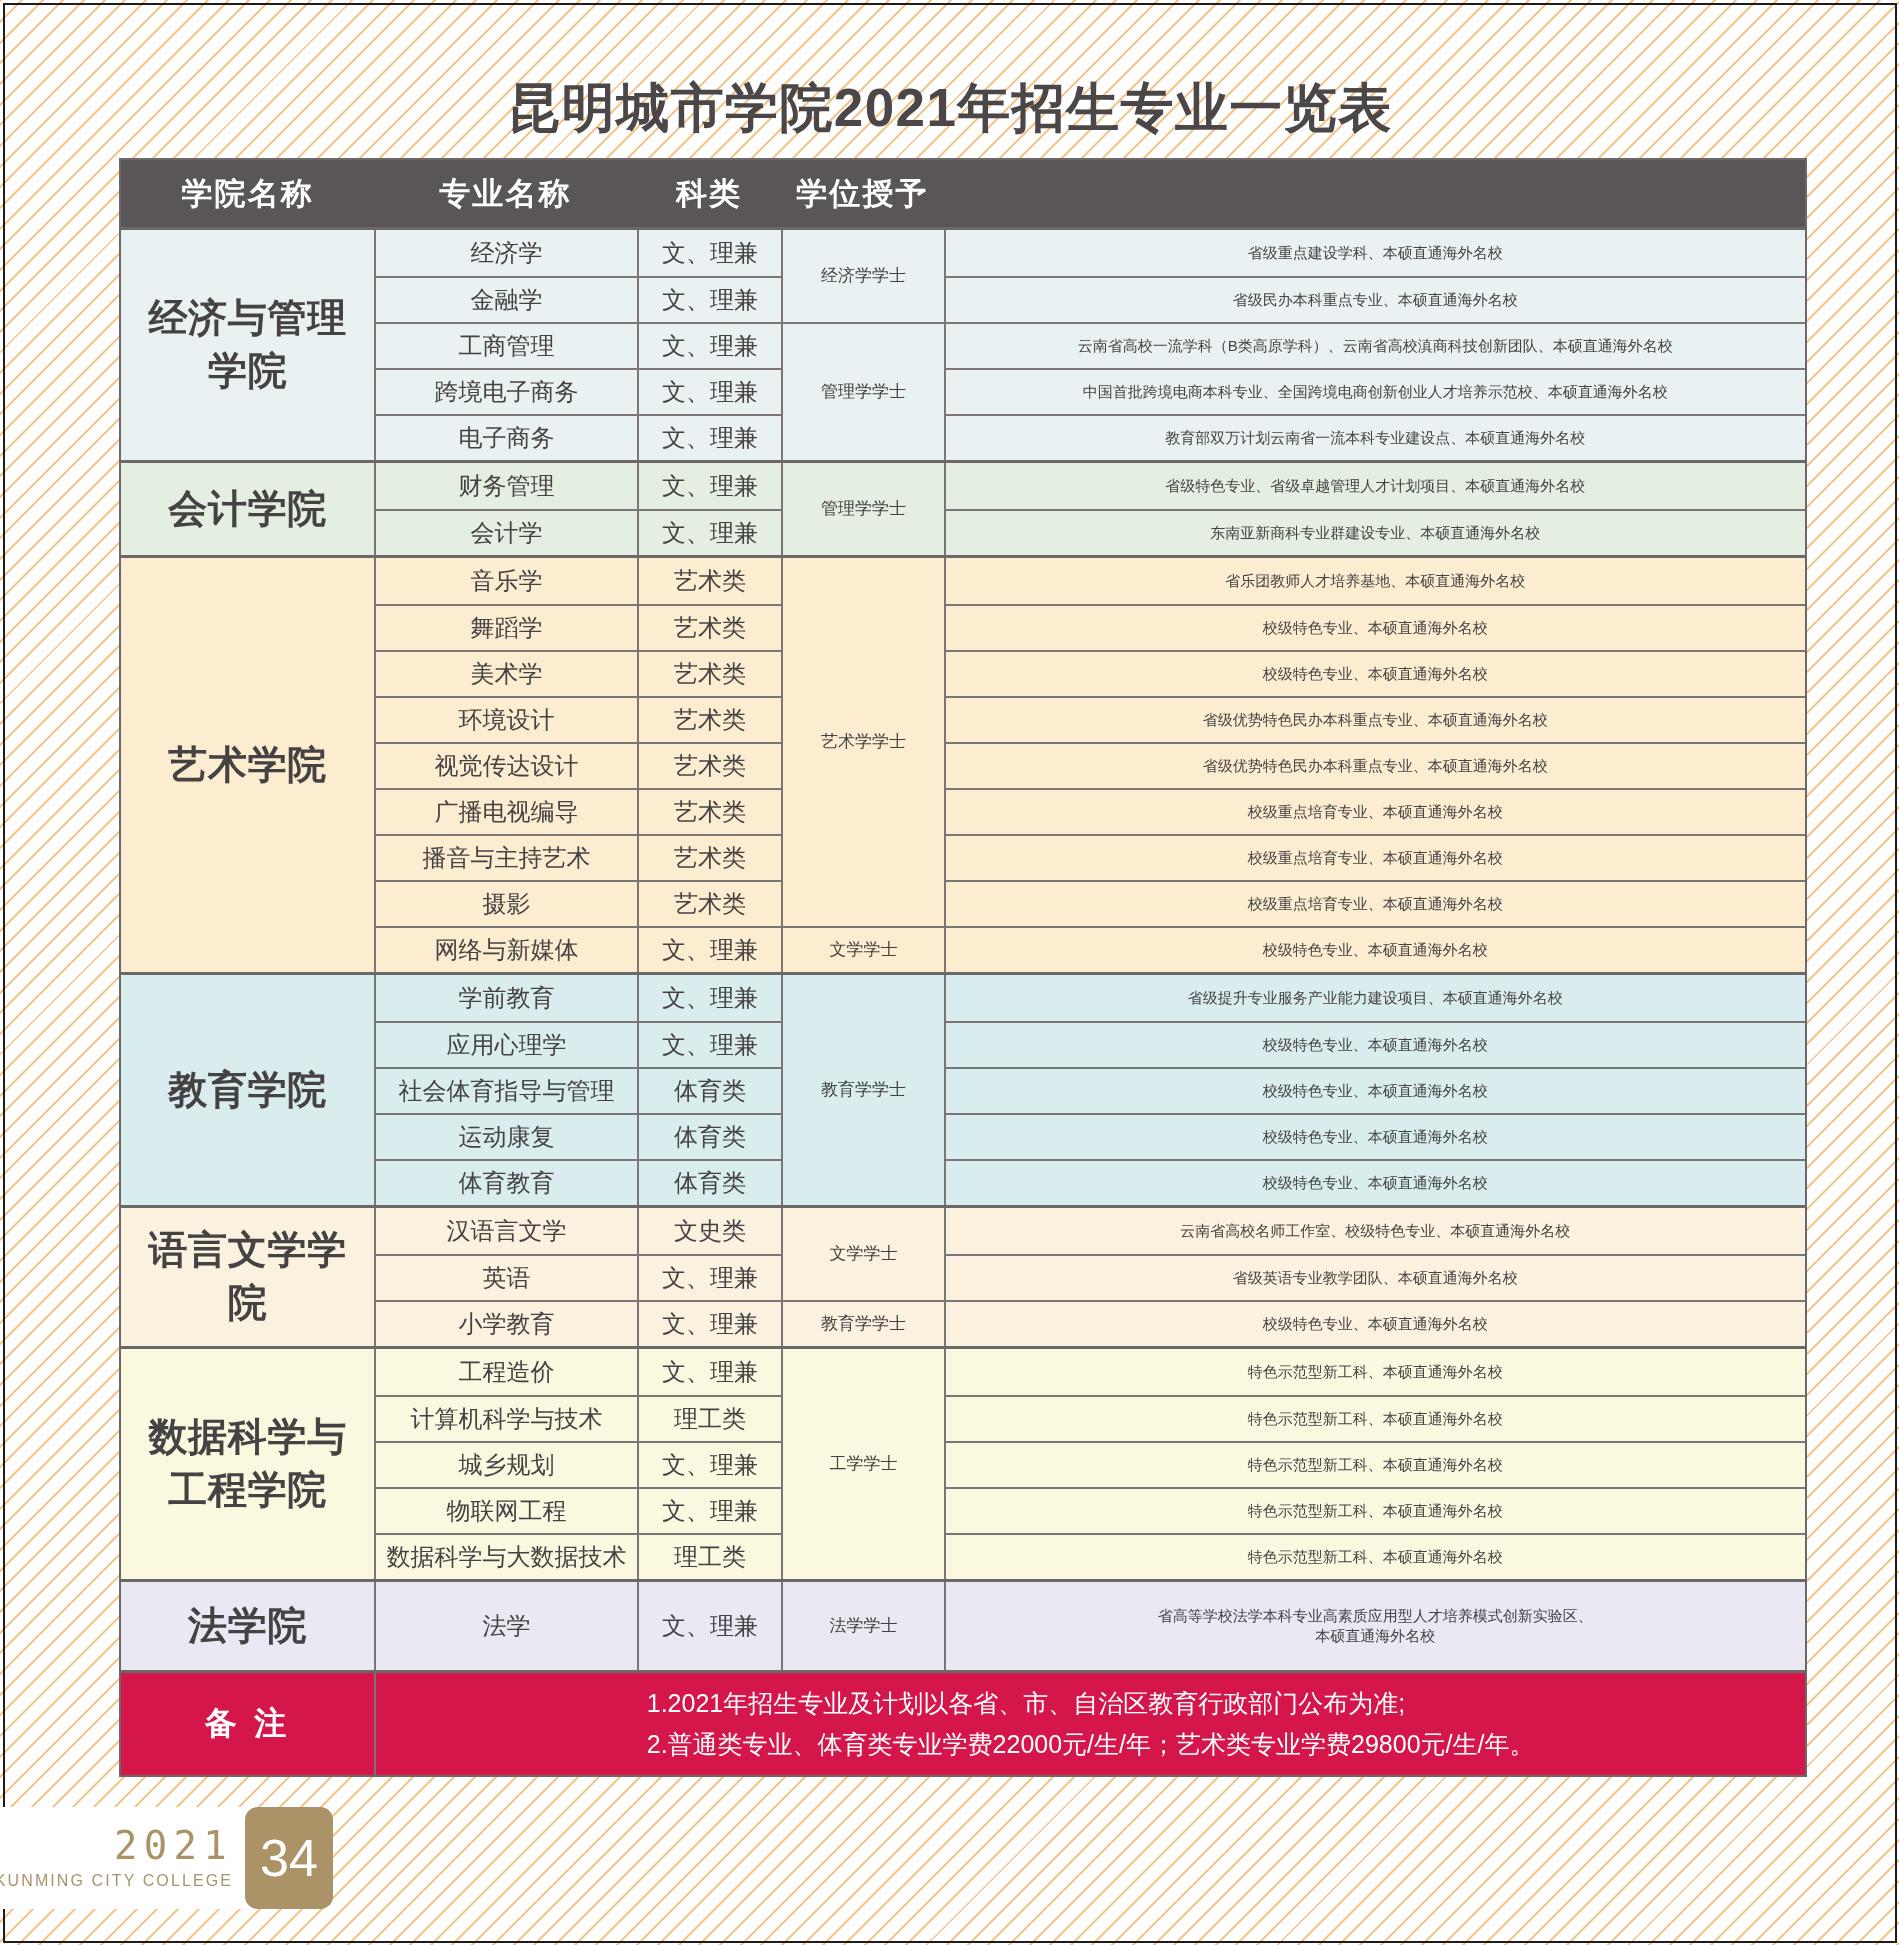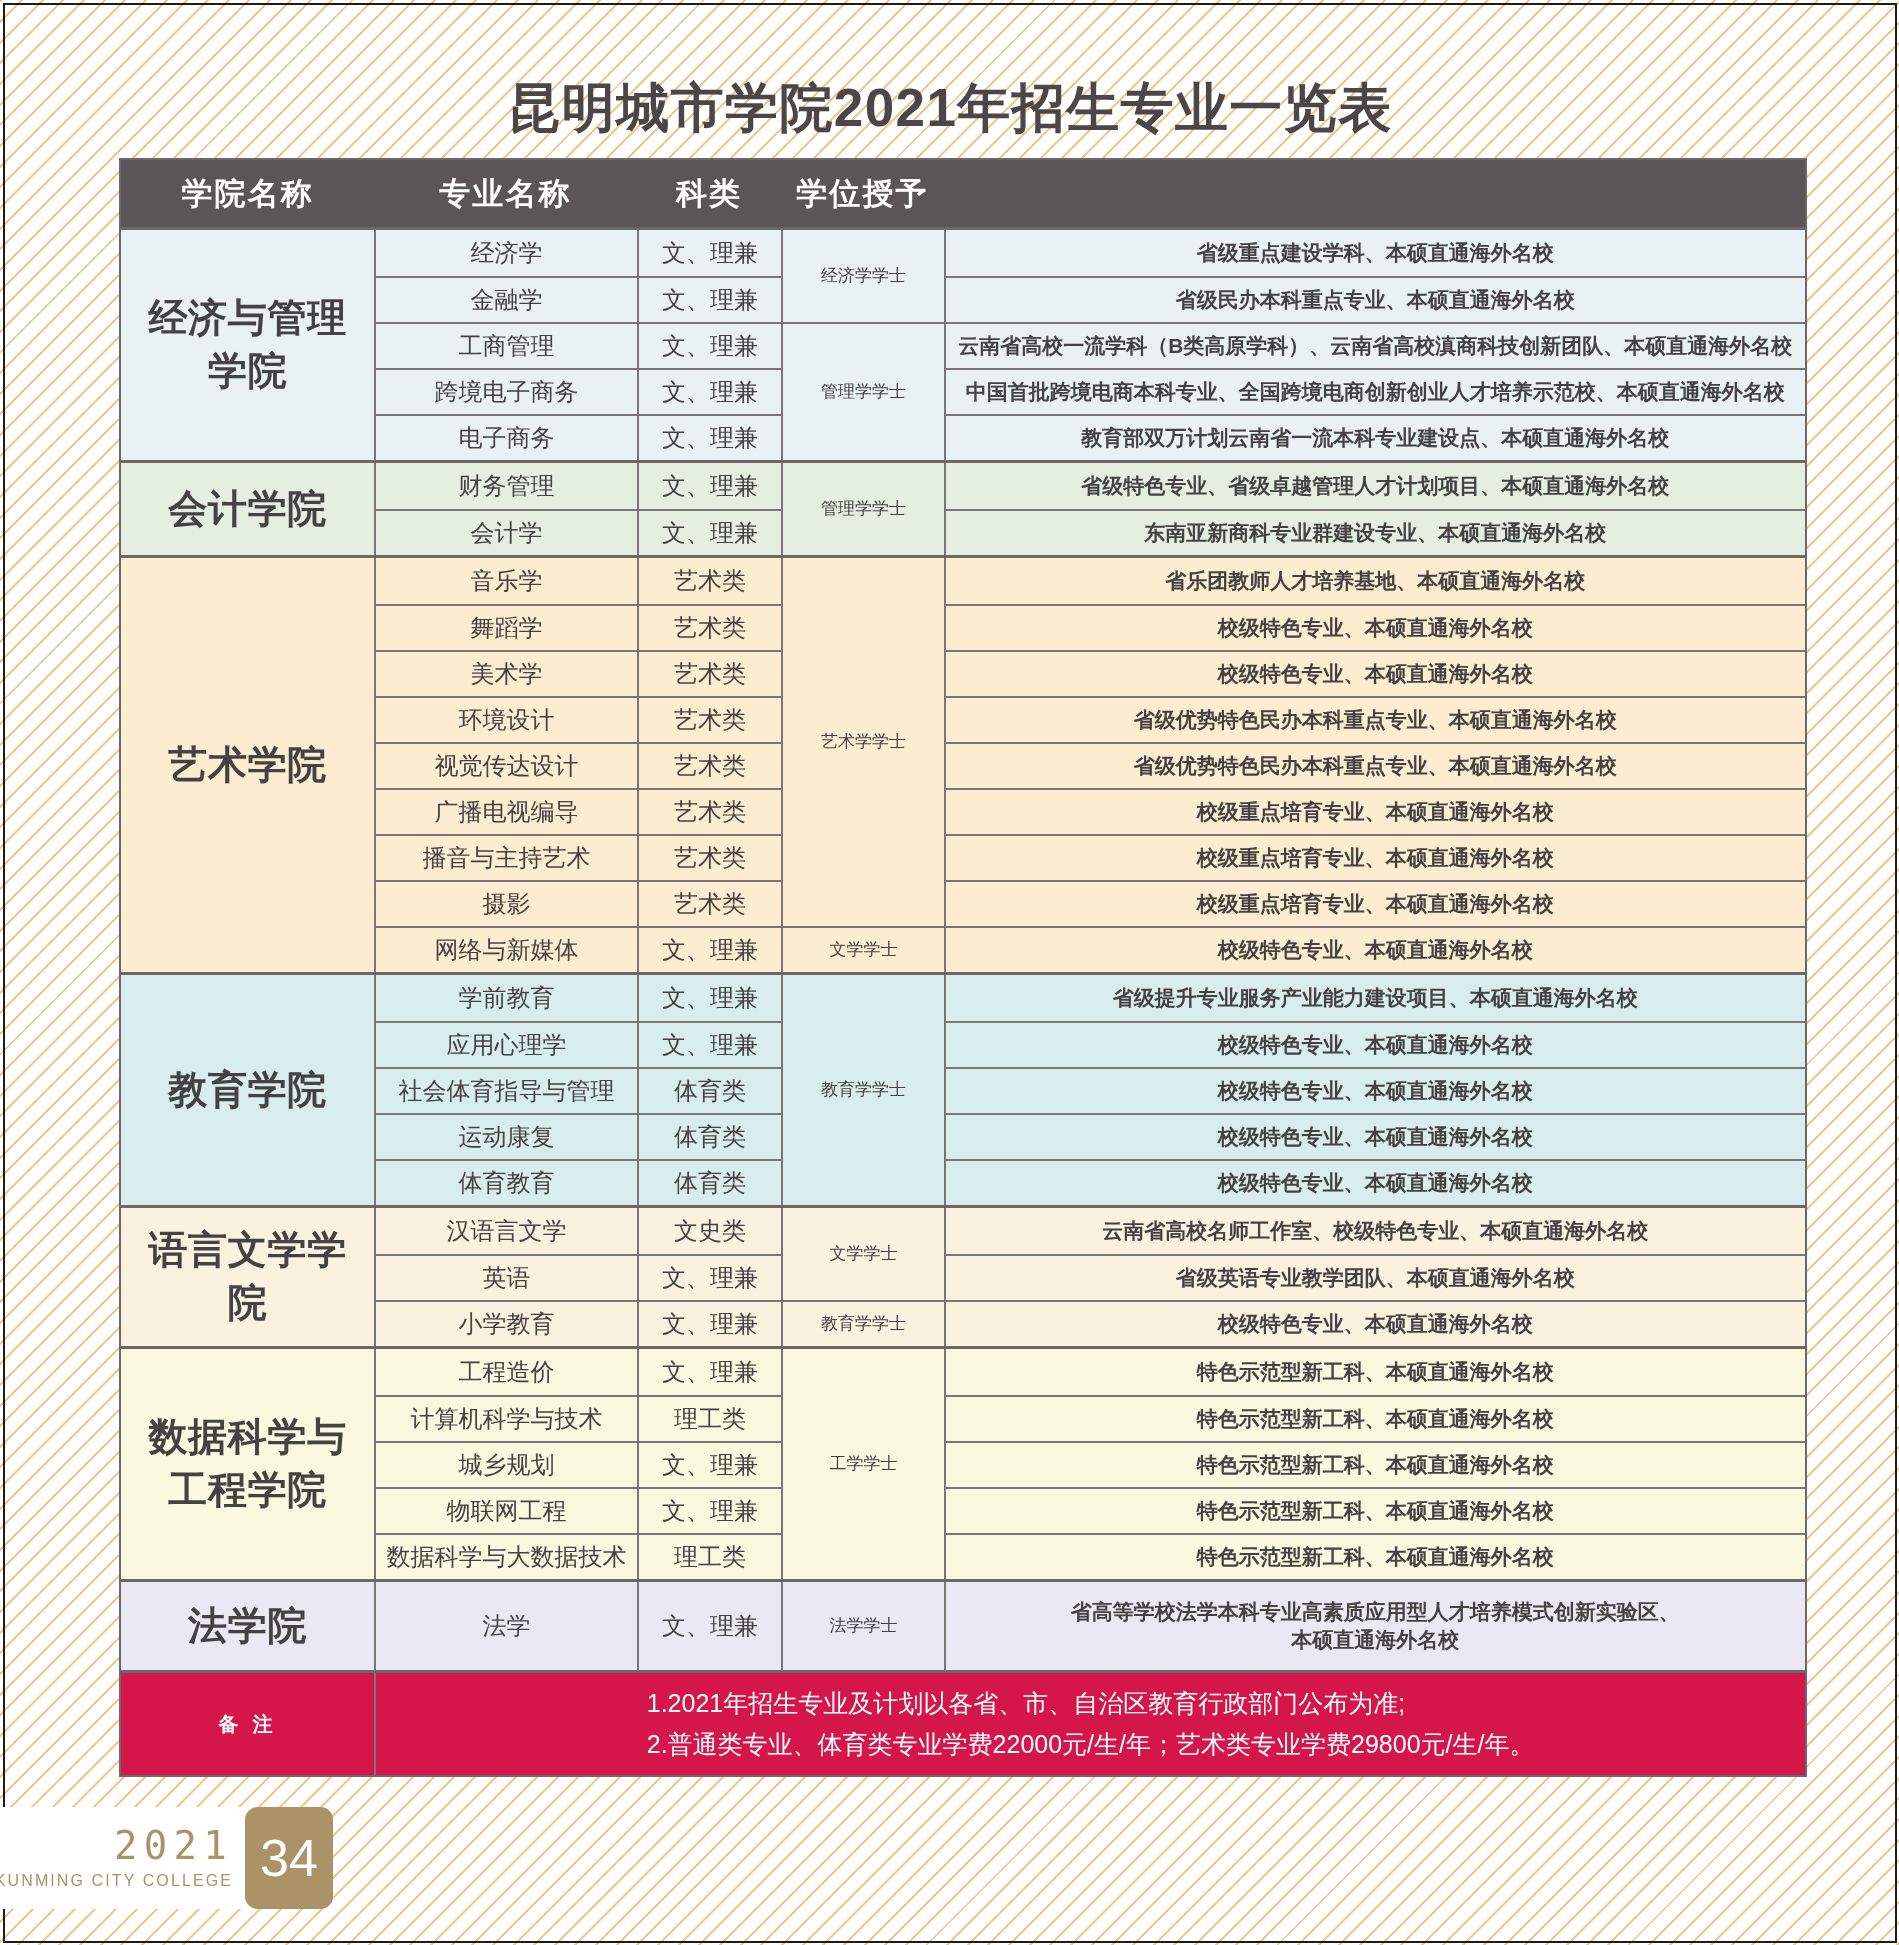--- a/index.html
+++ b/index.html
@@ -54,31 +54,31 @@
     text-align:center;
     box-sizing:border-box;
     padding:2.8px 7px;
     font-size:24px;
     line-height:1.35;
   }
   .c:not(.col1){border-left:2.1px solid var(--grid);}
   .c.bt{border-top:2.1px solid var(--grid);}
   .college{font-size:39px;font-weight:700;letter-spacing:0.7px;padding:2.8px 12.6px;}
   .degree{font-size:17px;}
-  .adv{font-size:21px;white-space:pre-line;padding:8px 11px;font-weight:bold;}
+  .adv{font-size:15px;white-space:pre-line;padding:8px 11px;}
   .remark{
     display:grid;
     grid-template-columns:364fr 2057fr;
     border-top:3.5px solid var(--sep);
     background:var(--remark-bg);
     min-height:84px;
   }
   .remark-label{
     display:flex;align-items:center;justify-content:center;
-    color:#fff;font-size:20px;font-weight:700;letter-spacing:4.2px;
+    color:#fff;font-size:32px;font-weight:700;letter-spacing:4.2px;
   }
   .remark-content{
     border-left:2.1px solid var(--grid);
     display:flex;align-items:center;justify-content:center;
     padding:9.8px 14px;
   }
   .remark-lines{color:#fff;font-size:25px;line-height:1.65;text-align:left;}
   .footer{
     position:absolute;left:0;top:1807px;height:102px;z-index:3;
   }

